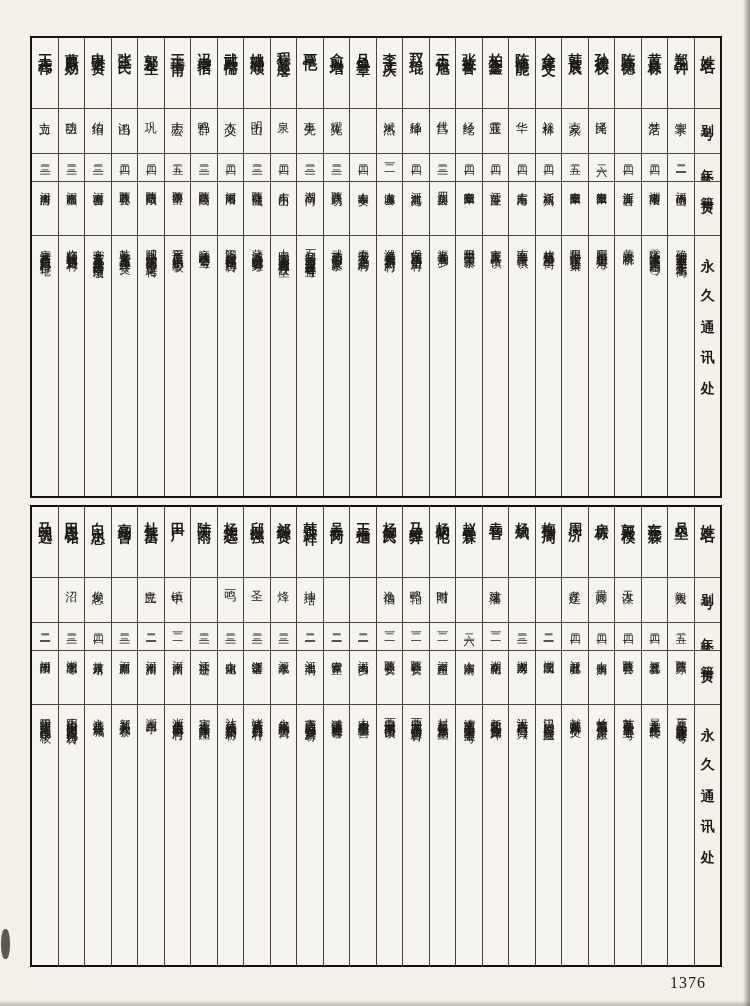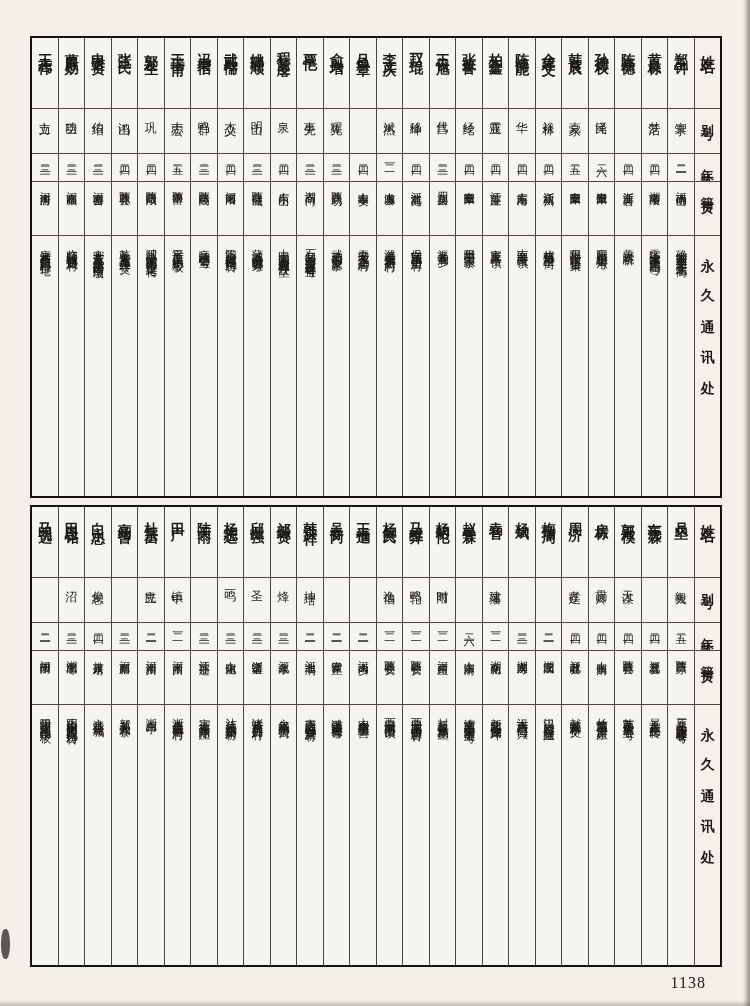--- a/index.html
+++ b/index.html
@@ -1006,17 +1006,17 @@
     </div>
     <div class="cell r-native">
       <span class="vtext hlabel small">籍贯</span>
     </div>
     <div class="cell r-addr">
       <span class="vtext hlabel spread">永久通讯处</span>
     </div>
   </div>
 </section>
   </div>
-  <div class="page-number">1138</div>
+  <div class="page-number">1376</div>
   <div class="edge-right"></div>
   <div class="edge-bottom"></div>
   <div class="ink-blob"></div>
 </div>
 
 </body></html>

